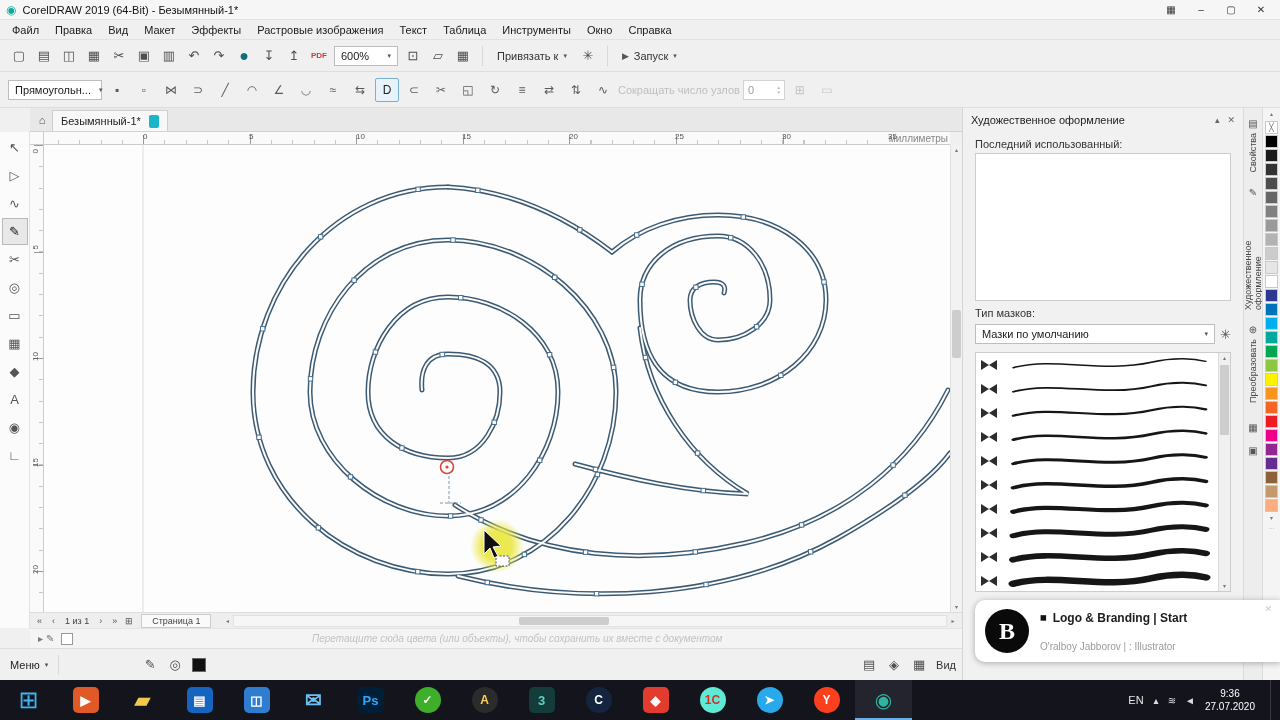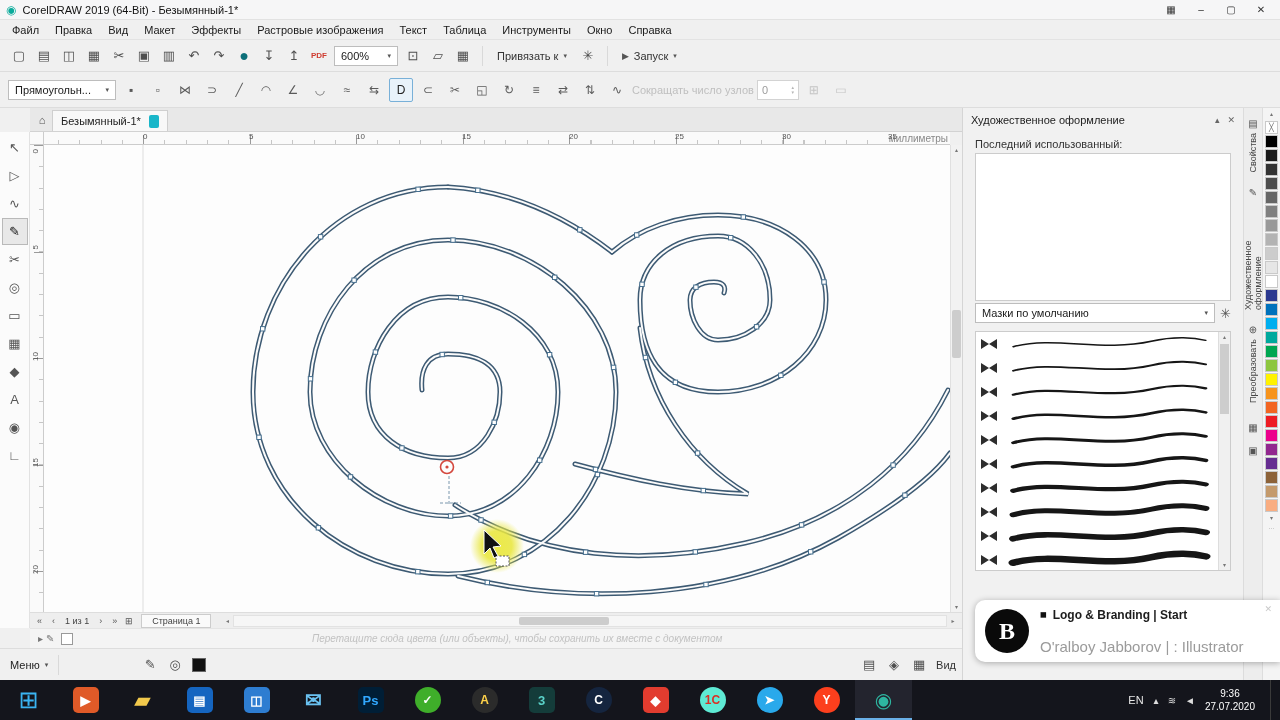--- a/index.html
+++ b/index.html
@@ -25,21 +25,21 @@
 .tb-btn.pdf{font-size:8px;font-weight:700;color:#cf3b2f}
 .caret{font-size:7px;color:#555}
 .combo{background:#fff;border:1px solid #bdbdbd;height:20px;display:inline-flex;align-items:center;gap:8px;padding:0 6px}
 .combo.zoom{width:64px;justify-content:space-between}
 .snap,.launch{display:inline-flex;align-items:center;gap:5px;padding:0 6px;color:#333}
 .launch .g{color:#555;font-size:9px}
 .vsep{width:1px;height:20px;background:#d9d9d9;margin:0 4px}
 
 
 .propbar{position:absolute;top:72px;left:0;right:0;height:36px;display:flex;align-items:center;background:#f0f0f0;border-bottom:1px solid #ddd;padding:0 8px;gap:3px}
-.combo.preset{width:108px;justify-content:space-between}
+.combo.preset{width:94px;justify-content:space-between}
 .pb-btn{width:24px;height:24px;display:inline-flex;align-items:center;justify-content:center;color:#5a5a5a;font-size:12px}
 .pb-btn.active{border:1px solid #78b0d8;background:#e8f2fa;border-radius:2px;color:#222}
 .pb-btn.dim{color:#c4c4c4}
 .dim-label{color:#bfbfbf;}
 .spin{background:#fff;border:1px solid #d3d3d3;height:20px;display:inline-flex;align-items:center;padding:0 4px;gap:4px;color:#9d9d9d;width:42px;justify-content:space-between}
 .spin-arrows{display:flex;flex-direction:column;font-size:5px;line-height:5px;color:#b5b5b5}
 
 
 .tabbar{position:absolute;top:108px;left:30px;width:932px;height:24px;background:#e8e8e8;border-bottom:1px solid #d2d2d2;display:flex;align-items:flex-end;padding-left:2px}
 .home-btn{width:20px;height:20px;display:flex;align-items:center;justify-content:center;color:#555;margin-bottom:1px}
@@ -137,21 +137,21 @@
 .pal-arrow{font-size:6px;color:#777;height:9px;line-height:9px}
 .pal-list{display:flex;flex-direction:column;gap:1px;margin:2px 0}
 .swatch{width:13px;height:13px;border:1px solid #c9c9c9;font-size:8px;color:#777;display:flex;align-items:center;justify-content:center;line-height:1;background:#fff}
 
 
 .overlay-card{position:absolute;left:975px;top:600px;width:305px;height:62px;background:#fff;border-radius:10px 0 0 10px;box-shadow:0 1px 6px rgba(0,0,0,.3);display:flex;align-items:center;padding:0 10px;gap:11px;z-index:20}
 .ov-close{position:absolute;top:4px;right:8px;color:#c9c9c9;font-size:9px}
 .ov-logo{width:44px;height:44px;border-radius:50%;background:#0a0a0a;color:#fff;display:flex;align-items:center;justify-content:center;font-family:"Liberation Serif",serif;font-size:24px;font-weight:700;flex:none}
 .ov-line1{display:flex;align-items:center;gap:6px;font-size:12px;font-weight:700;color:#1c1c1c}
 .ov-ico{font-size:8px;color:#111}
-.ov-line2{font-size:15px;color:#9b9b9b;margin-top:16px}
+.ov-line2{font-size:10px;color:#9b9b9b;margin-top:16px}
 
 
 .taskbar{position:absolute;left:0;top:680px;width:1280px;height:40px;background:#14151c;display:flex;align-items:center;z-index:30}
 .tb-items{display:flex;height:40px}
 .tb-item{width:57px;height:40px;display:flex;align-items:center;justify-content:center}
 .tb-glyph{width:26px;height:26px;display:flex;align-items:center;justify-content:center;border-radius:5px;font-size:13px;font-weight:700}
 .tb-item.start .tb-glyph{font-size:24px;font-weight:400}
 .tb-item.big .tb-glyph{font-size:20px}
 .tb-item.round .tb-glyph{border-radius:50%;font-size:12px}
 .tb-item.active{background:#23242e;box-shadow:inset 0 -2px 0 #6ab0e8}
@@ -570,20 +570,21 @@
   </div>
 
   <div class="docker">
     <div class="docker-head">
       <span class="docker-title">Художественное оформление</span>
       <span class="dk-btn">▴</span>
       <span class="dk-btn">✕</span>
     </div>
     <div class="dk-label">Последний использованный:</div>
     <div class="last-used-box"></div>
+    <div class="dk-label">Тип мазков:</div>
     <div class="combo-row">
       <span class="combo wide">
         <span>Мазки по умолчанию</span>
         <span class="caret">▾</span>
       </span>
       <span class="dk-gear">✳</span>
     </div>
     <div class="strokes">
       <div class="strokes-list">
 

